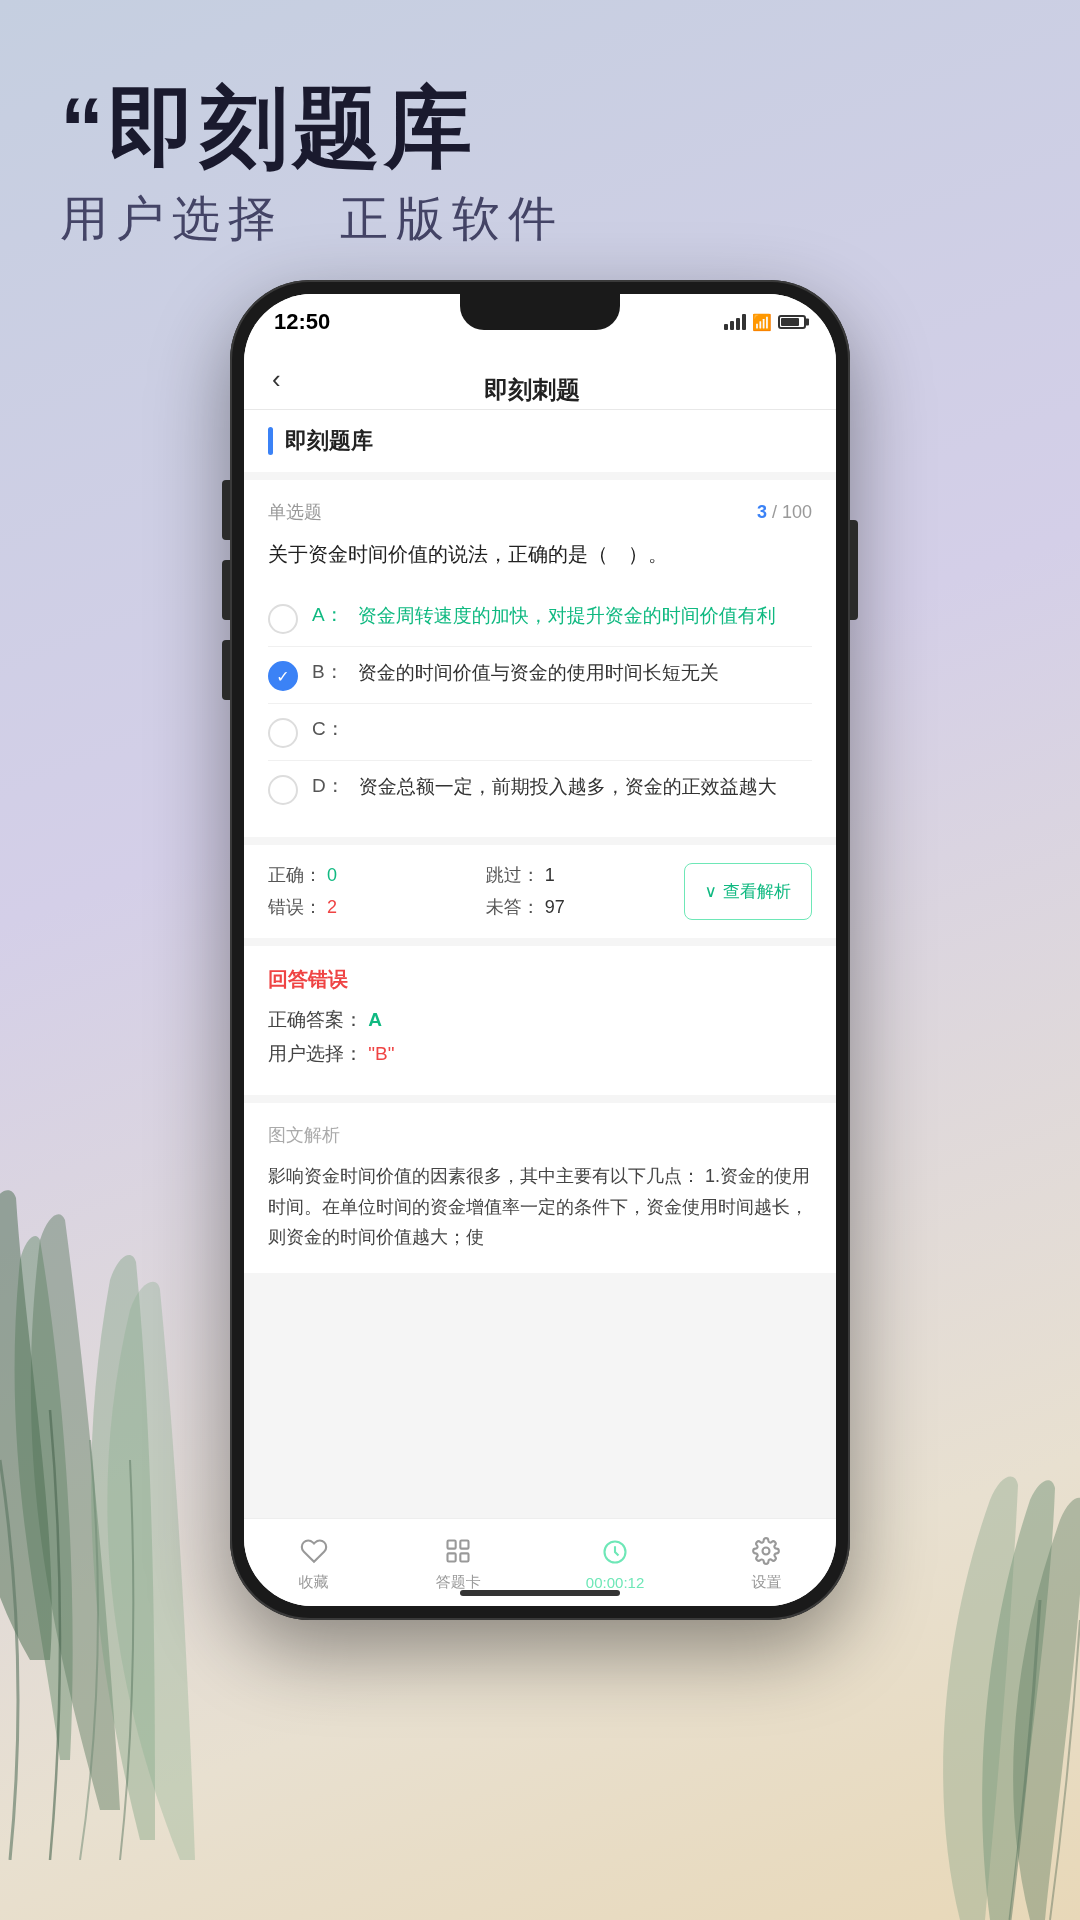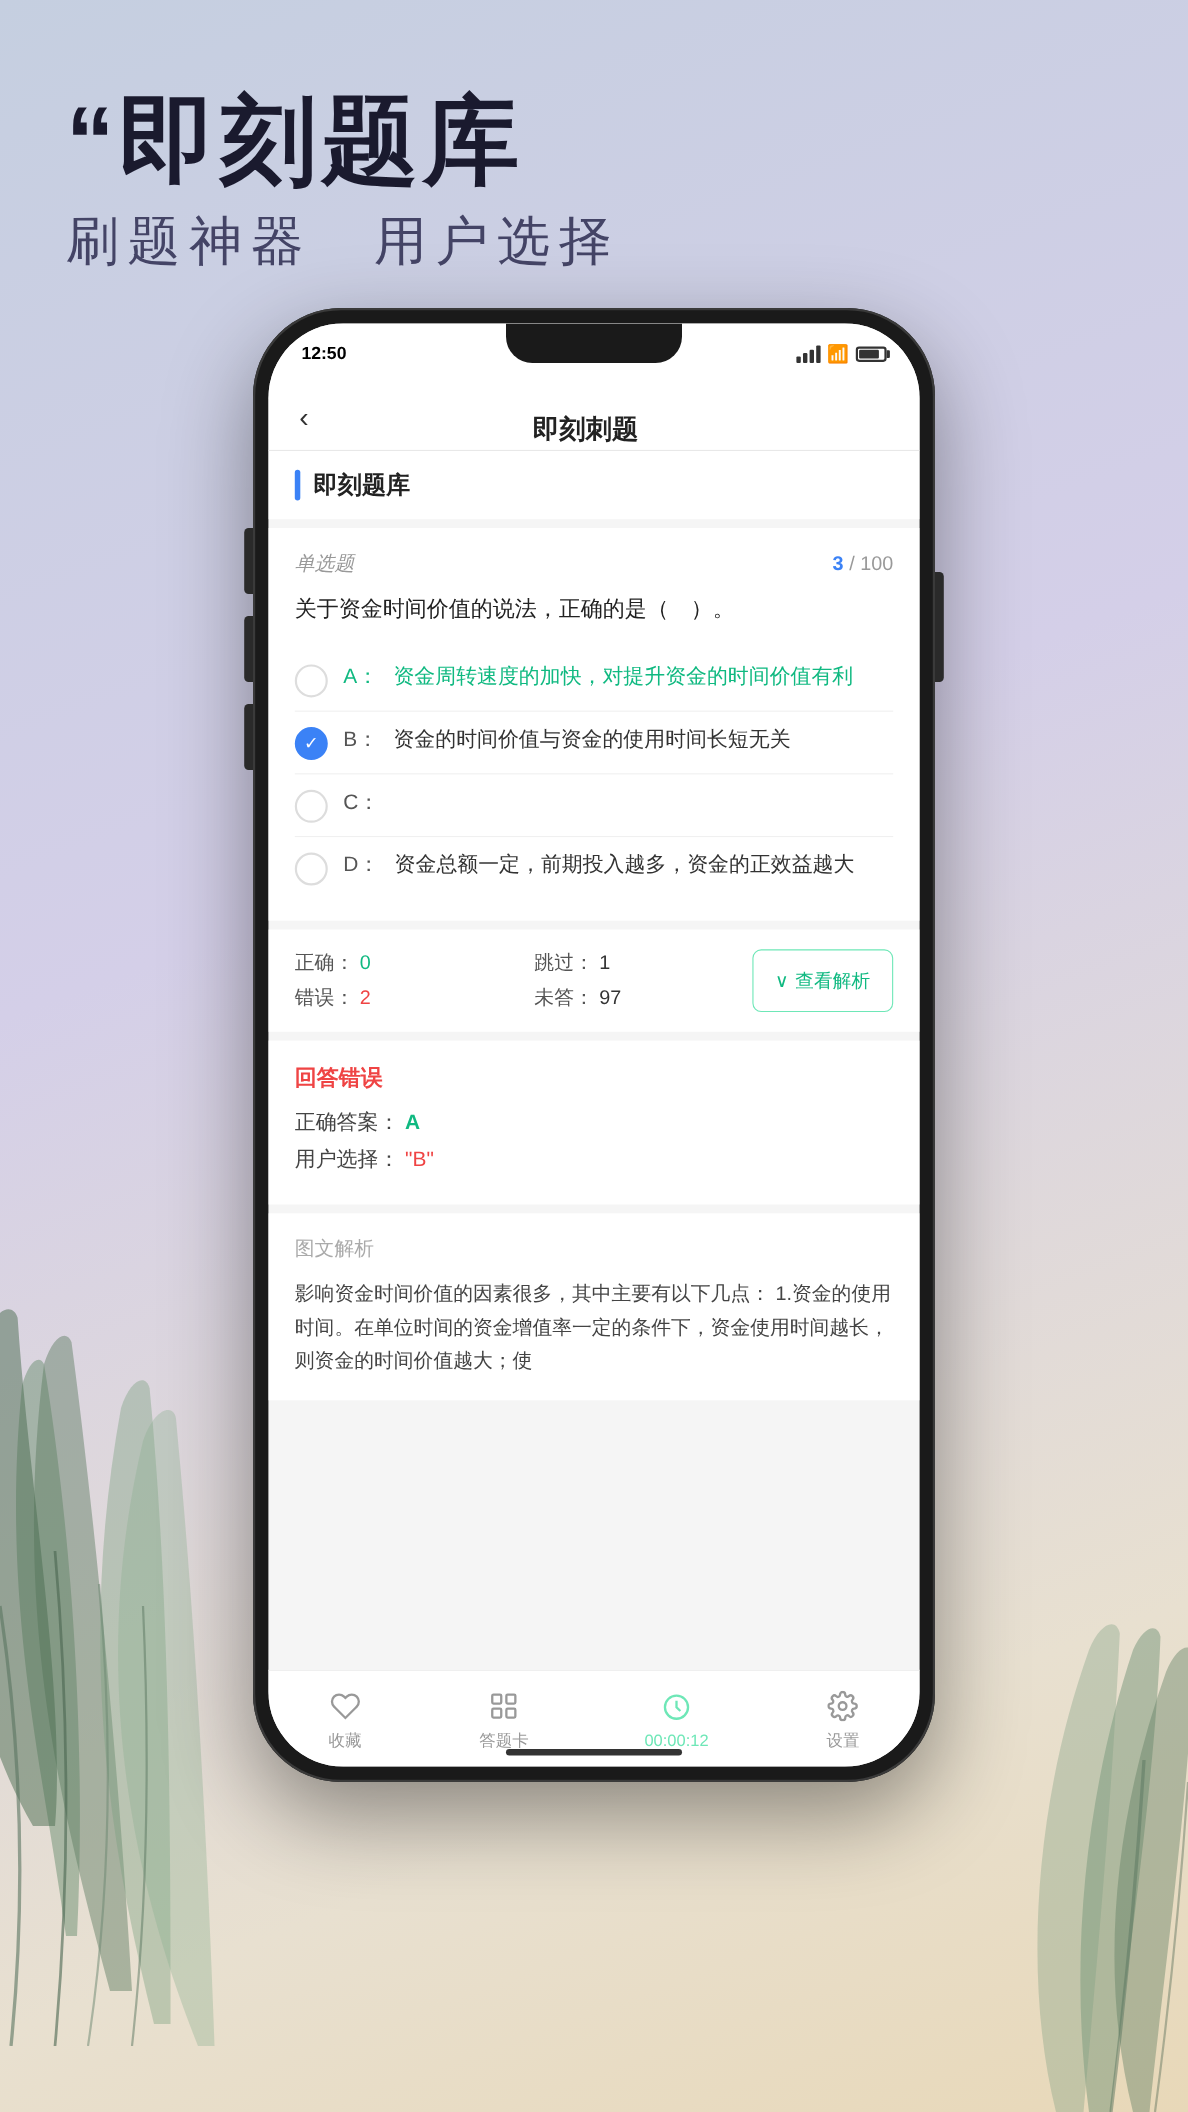--- a/index.html
+++ b/index.html
@@ -97,21 +97,21 @@
       background: white;
       height: 56px;
       display: flex;
       align-items: center;
       justify-content: space-between;
       padding: 0 30px;
       position: relative;
     }
 
     .status-time {
-      font-size: 16px;
+      font-size: 22px;
       font-weight: 600;
       color: #000;
     }
 
     .status-icons {
       display: flex;
       align-items: center;
       gap: 6px;
     }
 
@@ -185,21 +185,20 @@
     .question-meta {
       display: flex;
       justify-content: space-between;
       align-items: center;
       margin-bottom: 14px;
     }
 
     .question-type {
       font-size: 18px;
       color: #999;
-      font-style: italic;
     }
 
     .question-progress {
       font-size: 18px;
       color: #999;
     }
 
     .question-progress .current {
       color: #3b82f6;
       font-weight: 600;
@@ -493,21 +492,21 @@
 <svg class="plant-svg" style="bottom:0; right:-10px; width:260px; height:600px;" viewBox="0 0 260 600" fill="none" xmlns="http://www.w3.org/2000/svg">
   <path d="M160 600 C140 450 160 300 200 180 C210 158 222 155 225 168 C220 300 195 460 180 600Z" fill="#6b8f71" opacity="0.45"></path>
   <path d="M200 600 C170 480 180 340 230 200 C240 175 254 172 256 186 C248 340 225 500 215 600Z" fill="#5a7a60" opacity="0.4"></path>
   <path d="M130 600 C100 480 110 320 160 180 C170 155 185 150 188 165 C180 330 165 490 155 600Z" fill="#7a9f80" opacity="0.35"></path>
   <path d="M180 600 Q200 440 210 280" stroke="#5a7560" stroke-width="3" fill="none" opacity="0.5"></path>
   <path d="M220 600 Q240 450 250 300" stroke="#4a6550" stroke-width="2" fill="none" opacity="0.4"></path>
 </svg>
 
 <div class="header-area">
   <div class="header-title">“即刻题库</div>
-  <div class="header-subtitle">刷题神器　用户选择</div>
+  <div class="header-subtitle">用户选择　正版软件</div>
 </div>
 
 <div class="phone-container">
   <div class="phone-outer">
     <div class="phone-screen">
 
       <div class="status-bar">
         <div class="notch"></div>
         <span class="status-time">12:50</span>
         <div class="status-icons">

